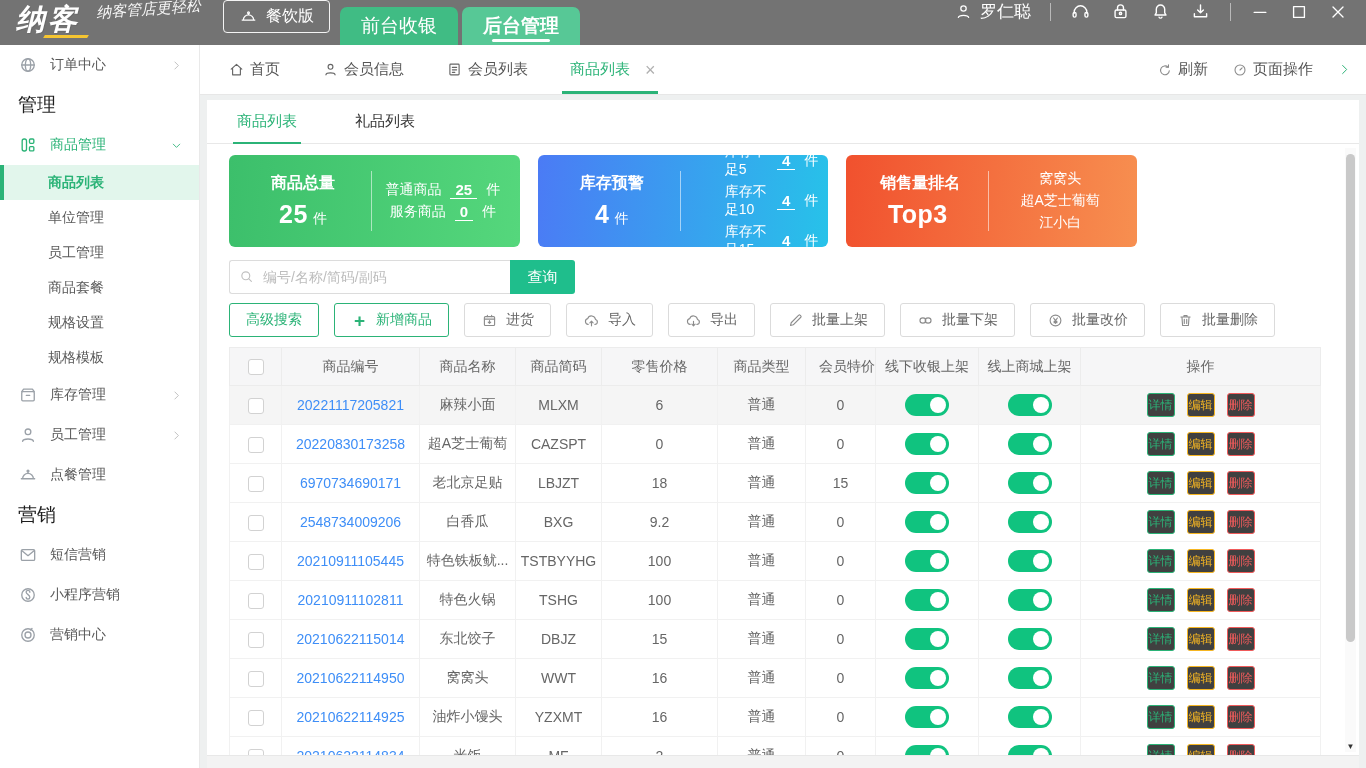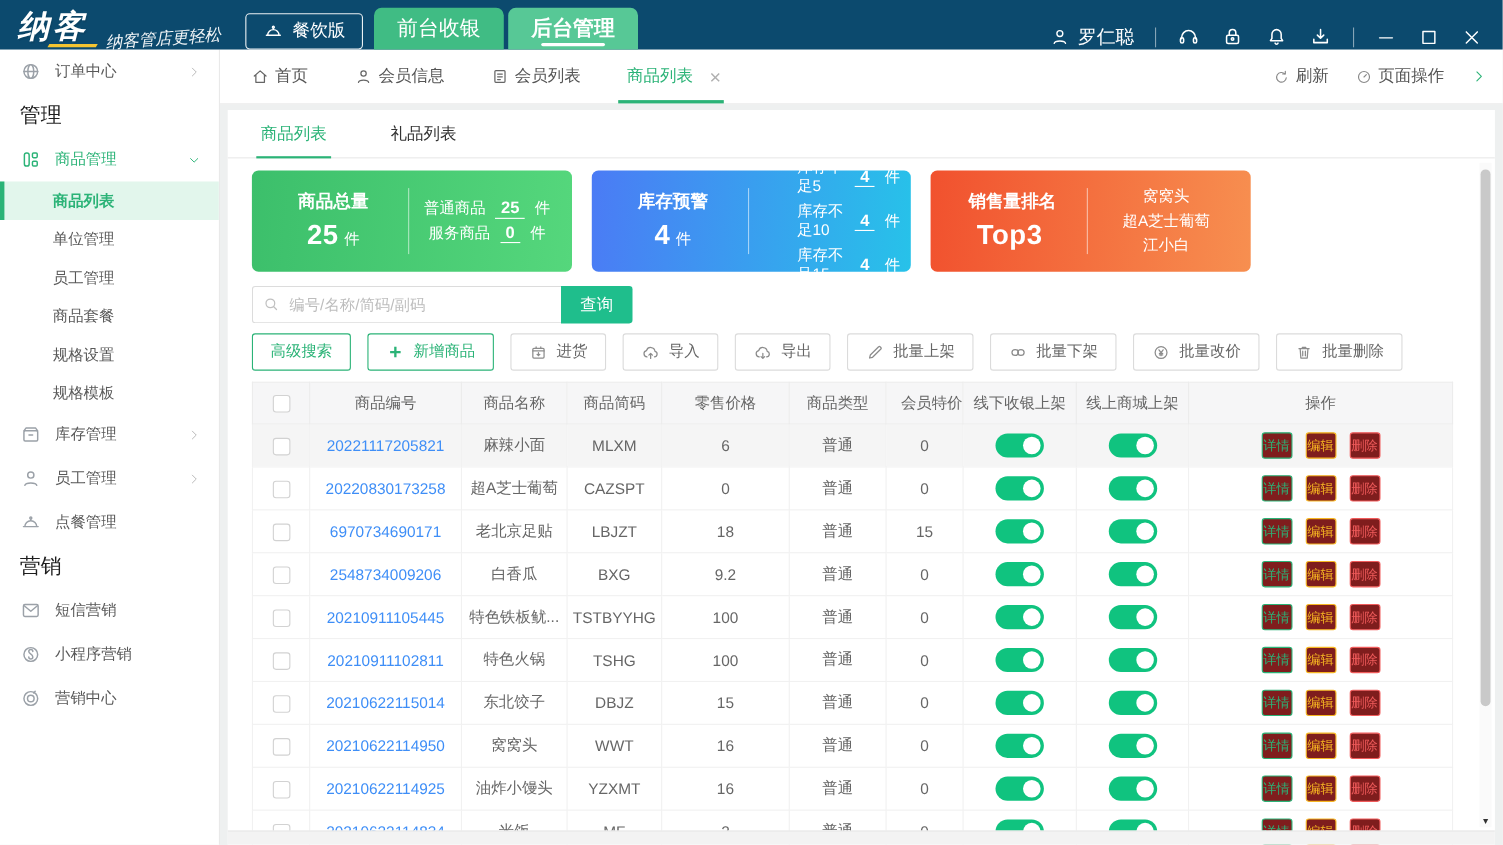--- a/index.html
+++ b/index.html
@@ -1,20 +1,20 @@
 <!DOCTYPE html>
 <html><head>
 <meta charset="utf-8">
 <style>
 *{margin:0;padding:0;box-sizing:border-box}
 html,body{width:1366px;height:768px;overflow:hidden;font-family:"Liberation Sans","DejaVu Sans",sans-serif;background:#eef0f0}
 .icon{display:inline-flex;align-items:center;justify-content:center;flex:none}
 .icon svg{width:100%;height:100%}
 
-.topbar{position:absolute;left:0;top:0;width:1366px;height:45px;background:#0c4a6e;display:flex;align-items:flex-end;color:#fff;z-index:30}
+.topbar{position:absolute;left:0;top:0;width:1366px;height:45px;background:#737373;display:flex;align-items:flex-start;color:#fff;z-index:30}
 .logo{margin-left:16px;position:relative;flex:none}
 .logo-text{font-size:29px;font-weight:bold;font-style:italic;letter-spacing:3px;text-shadow:1px 1px 0 rgba(0,0,0,.08)}
 .logo::after{content:"";position:absolute;left:28px;bottom:2px;width:44px;height:3px;background:#f5c531;transform:skewX(-30deg)}
 .slogan{margin-left:16px;font-style:italic;font-size:15px;transform:rotate(-4deg);opacity:.95;flex:none}
 .edition{margin-left:22px;display:flex;align-items:center;gap:8px;border:1px solid rgba(255,255,255,.92);background:transparent;color:#fff;padding:5px 15px;border-radius:4px;font-size:16px;cursor:pointer;flex:none;font-family:inherit}
 .edition .icon{width:19px;height:19px}
 .nav-tabs{margin-left:10px;align-self:flex-end;display:flex;gap:4px;height:38px;flex:none}
 .nav-tab{padding:0 21px;display:flex;align-items:center;background:#40bc84;border-radius:7px 7px 0 0;font-size:19px;position:relative;cursor:pointer}
 .nav-tab.active{background:#57c896;font-weight:bold}
 .nav-tab.active::after{content:"";position:absolute;left:50%;transform:translateX(-50%);bottom:3px;width:58px;height:3px;background:#fff;border-radius:2px}
@@ -86,21 +86,21 @@
 .ptable{margin-top:10px;width:1091px;border-collapse:collapse;table-layout:fixed;font-size:14px;color:#666;text-align:center}
 .ptable th{height:38px;background:#f6f6f7;font-weight:normal;color:#666;border:1px solid #ececec;overflow:hidden;white-space:nowrap}
 .ptable th.th-clip{text-align:left;padding-left:13px}
 .ptable td{height:39px;border:1px solid #f1f1f1;overflow:hidden;white-space:nowrap}
 .ptable tr.alt td{background:#f5f5f5}
 .code-link{color:#3e8ef7;cursor:pointer;text-decoration:none}
 .checkbox{width:16px;height:16px;border:1px solid #d2d2d2;border-radius:3px;background:#fff;display:inline-block;vertical-align:middle;cursor:pointer}
 .toggle{width:44px;height:22px;border-radius:11px;background:#10c37f;position:relative;display:inline-block;vertical-align:middle;cursor:pointer}
 .toggle::after{content:"";position:absolute;right:3px;top:3px;width:16px;height:16px;border-radius:50%;background:#fff}
 .ops-cell{display:flex;gap:12px;justify-content:center;align-items:center}
-.mini-btn{font-size:12px;padding:4px 1px;border-radius:3px;background:#7f1d1d;border:1px solid;cursor:pointer;font-family:Liberation Serif, serif;line-height:1.2}
+.mini-btn{font-size:12px;padding:4px 1px;border-radius:3px;background:#404040;border:1px solid;cursor:pointer;font-family:Liberation Serif, serif;line-height:1.2}
 .mini-btn.detail{color:#2bb377;border-color:#2bb377}
 .mini-btn.edit{color:#f6b622;border-color:#f6b622}
 .mini-btn.del{color:#f05b5b;border-color:#f05b5b}
 
 .vscroll{position:absolute;top:48px;right:3px;bottom:16px;width:11px;background:#fafafa}
 .vscroll .thumb{position:absolute;top:6px;left:1px;width:9px;height:488px;background:#c9c9c9;border-radius:5px}
 .vscroll .down-arrow{position:absolute;bottom:1px;left:0;width:11px;text-align:center;font-size:8px;color:#333;cursor:pointer}
 .hscroll{position:absolute;left:0;right:0;bottom:0;height:13px;background:#f3f3f3;border-top:1px solid #e8e8e8}
 </style>
 </head>

